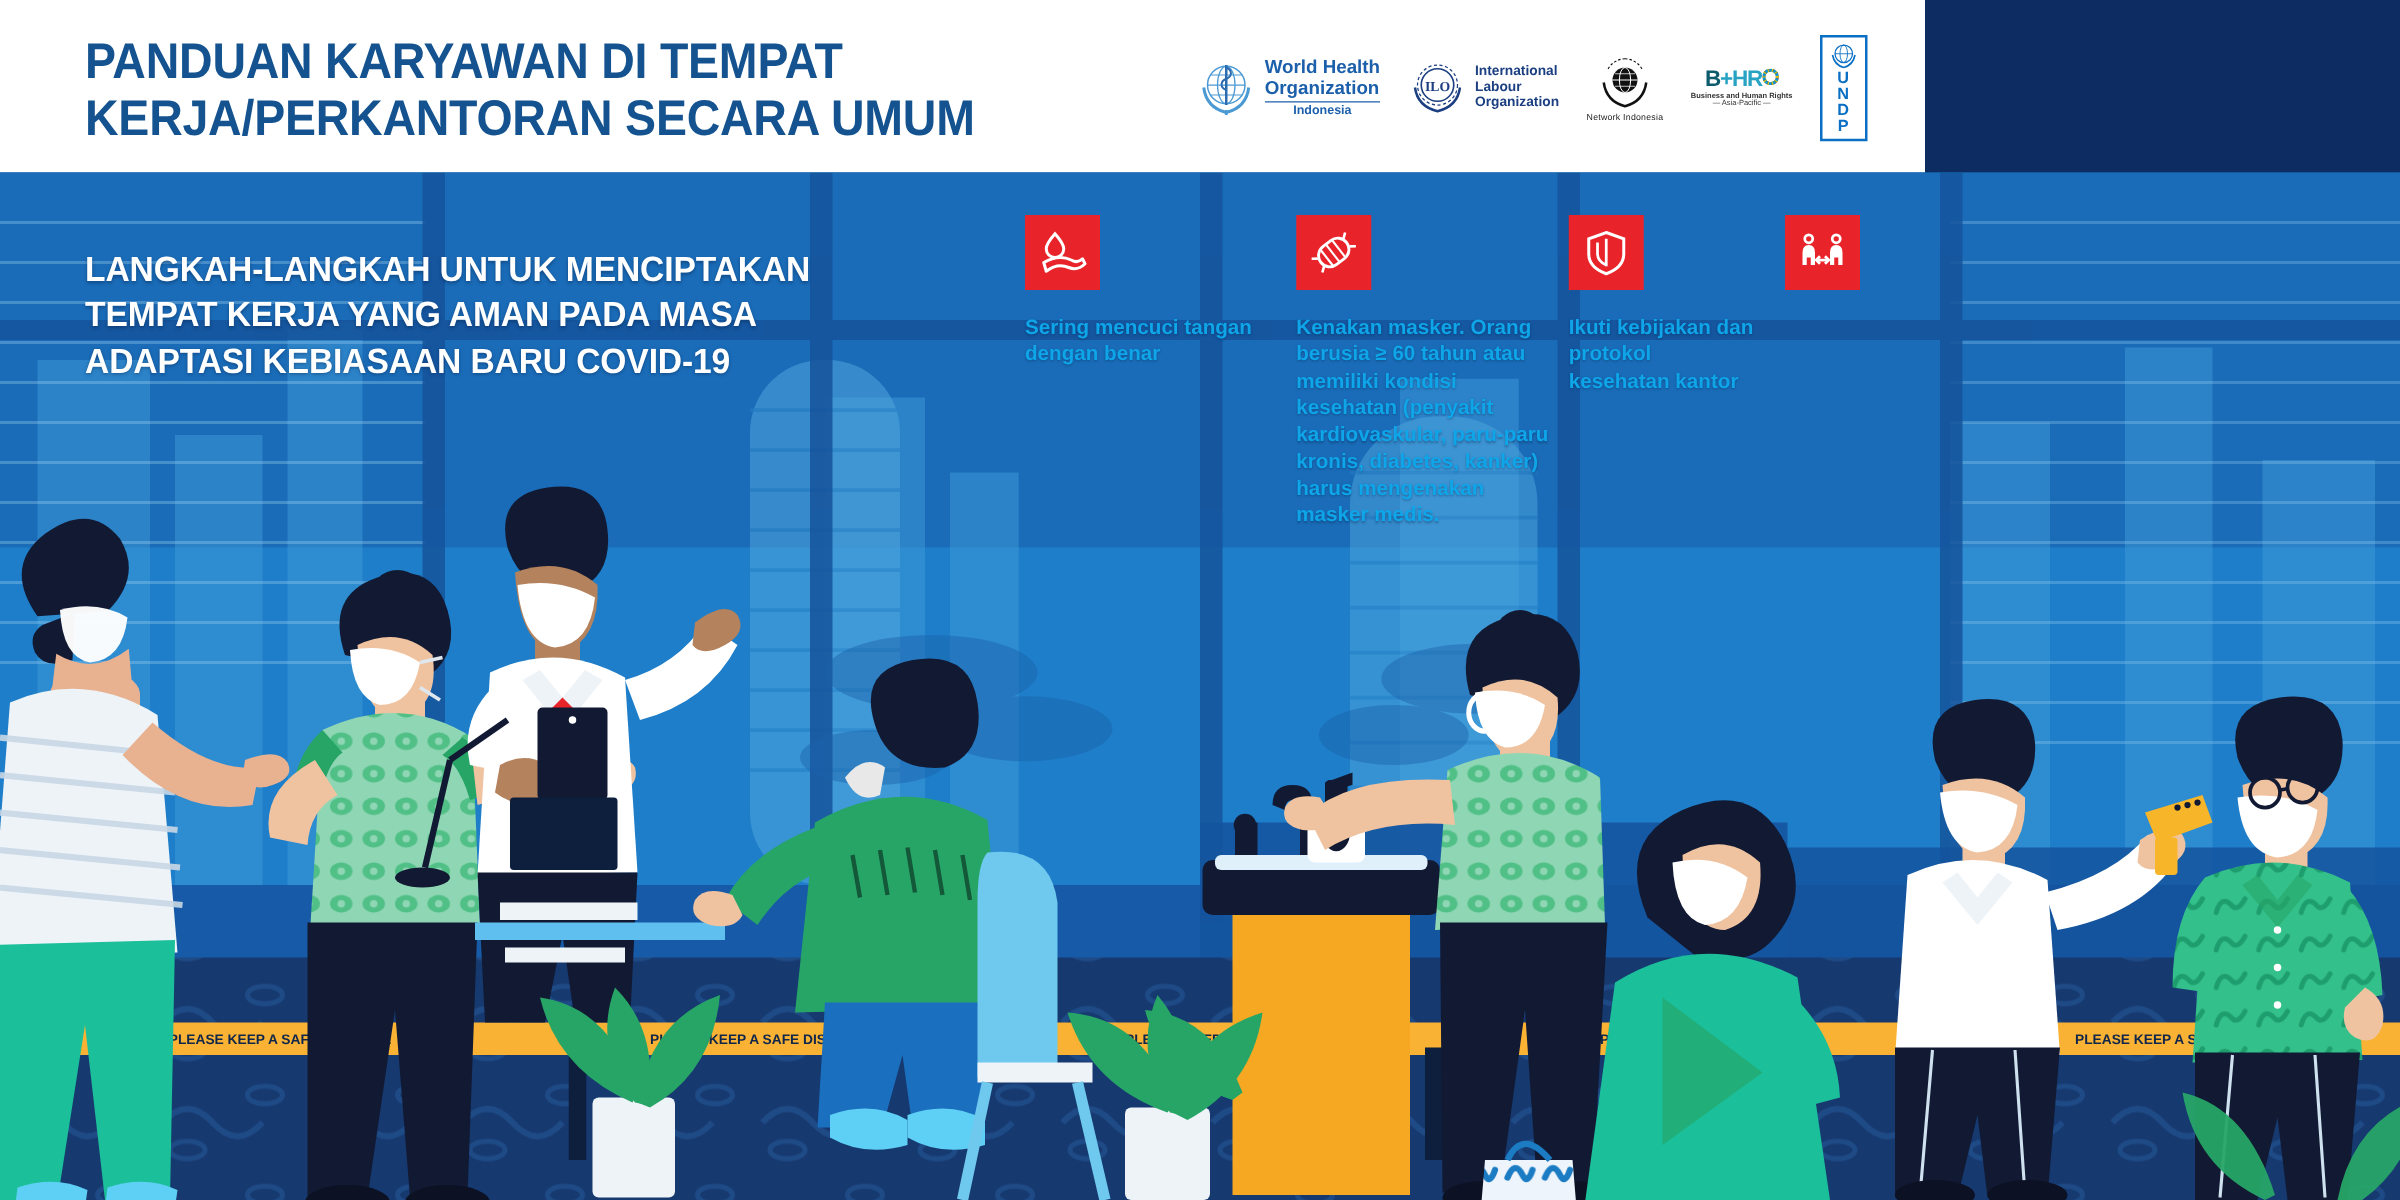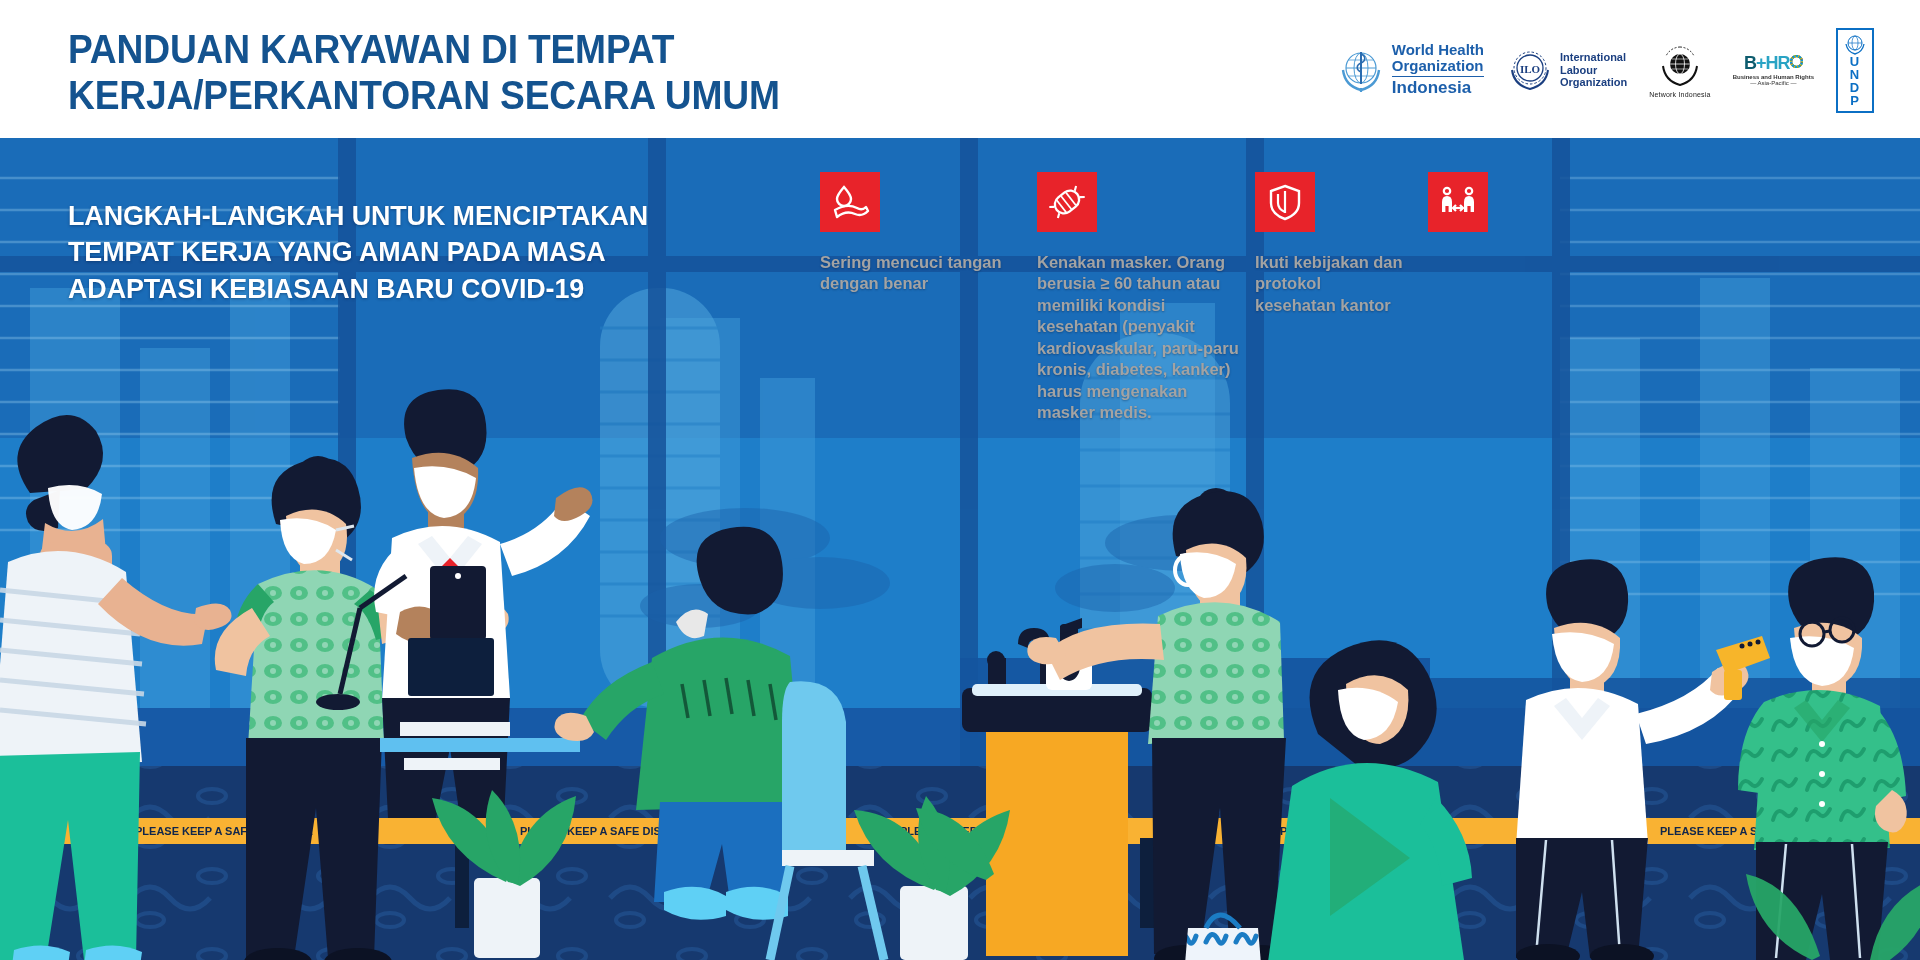--- a/index.html
+++ b/index.html
@@ -4,39 +4,39 @@
 <title>Panduan Karyawan di Tempat Kerja</title>
 <style>
   * { margin:0; padding:0; box-sizing:border-box; }
   html,body { width:1920px; height:960px; overflow:hidden; background:#0d2d62; }
   body { font-family:"Liberation Sans", sans-serif; }
 
   #poster { position:relative; width:1920px; height:960px; overflow:hidden; }
 
   
   .header {
-    position:absolute; left:0; top:0; width:1920px; height:138px;
+    position:absolute; left:0; top:0; width:1540px; height:138px;
     background:#ffffff; display:flex; align-items:center;padding-left:43px;
   }
   .header-title {
     position:absolute; left:68px; top:26px; width:860px;
     color:#14538f; font-weight:bold; font-size:40px; line-height:1.16;
     letter-spacing:-0.2px; text-transform:uppercase;
     font-family:"Liberation Sans", sans-serif;
     transform:scaleX(0.93); transform-origin:left top;
   }
   .logos { position:absolute; right:46px; top:26px; height:88px;
            display:flex; align-items:center; gap:22px; }
   .logo { display:flex; align-items:center; }
 
   
   .who { gap:5px; }
   .who-text { color:#1c5fab; font-weight:bold; font-size:15px; line-height:1.07; }
-  .who-sub { color:#1c5fab; font-size:17px; font-weight:bold;
-             text-align:left; border-top:1.6px solid #1c5fab; margin-top:2px; padding-top:1px; }
+  .who-sub { color:#1c5fab; font-size:10px; font-weight:bold;
+             text-align:center; border-top:1.6px solid #1c5fab; margin-top:2px; padding-top:1px; }
   
   .ilo { gap:6px; }
   .ilo-text { color:#1b3f80; font-size:11px; line-height:1.18; font-weight:bold; }
   
   .gcn { flex-direction:column; align-items:center; gap:2px; }
   .gcn-text { color:#222; font-size:7px; letter-spacing:.2px; }
   
   .bhr { flex-direction:column; align-items:center; }
   .bhr-main { font-size:18px; font-weight:bold; line-height:1; letter-spacing:-1px; }
   .bhr-b { color:#0d5c6e; } .bhr-plus { color:#29a3c4; } .bhr-hr { color:#29a3c4; }
@@ -59,21 +59,21 @@
     text-shadow:0 1px 3px rgba(4,32,70,.45);
     transform:scaleX(0.96); transform-origin:left top;
   }
 
   .tiles { position:absolute; left:0; top:0; width:1920px; height:960px; z-index:40; pointer-events:none; }
   .tile { position:absolute; pointer-events:auto; }
   .tile-icon {
     width:60px; height:60px; background:#e8232a; display:flex;
     align-items:center; justify-content:center; margin-bottom:20px;
   }
-  .tile-text { color:#a3a3a3; font-size:16.5px; line-height:1.3; font-weight:600;
+  .tile-text { color:#0ea5e9; font-size:16.5px; line-height:1.3; font-weight:600;
                text-shadow:0 1px 2px rgba(4,32,70,.4); }
   #tile-0 { left:820px; top:172px; width:185px; }
   #tile-1 { left:1037px; top:172px; width:205px; }
   #tile-2 { left:1255px; top:172px; width:150px; }
   #tile-3 { left:1428px; top:172px; width:130px; }
 </style>
 </head>
 <body>
 
 <div id="poster">

